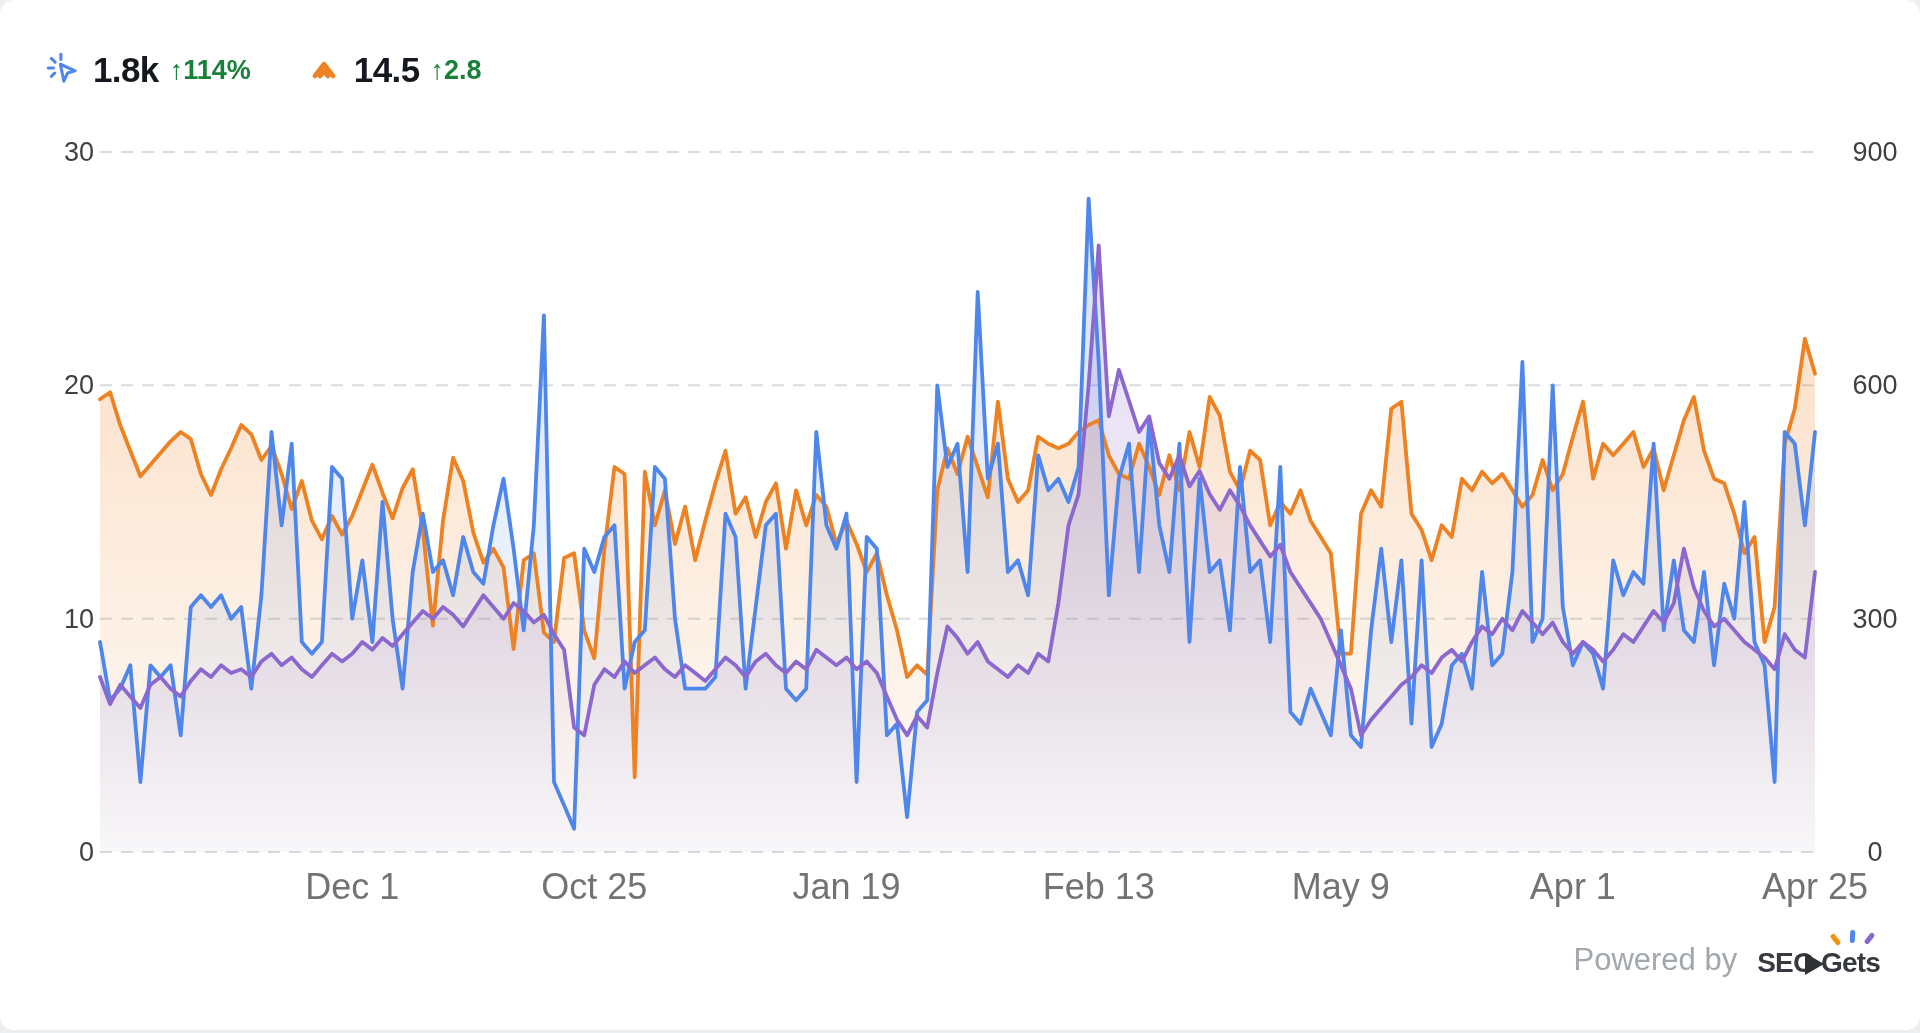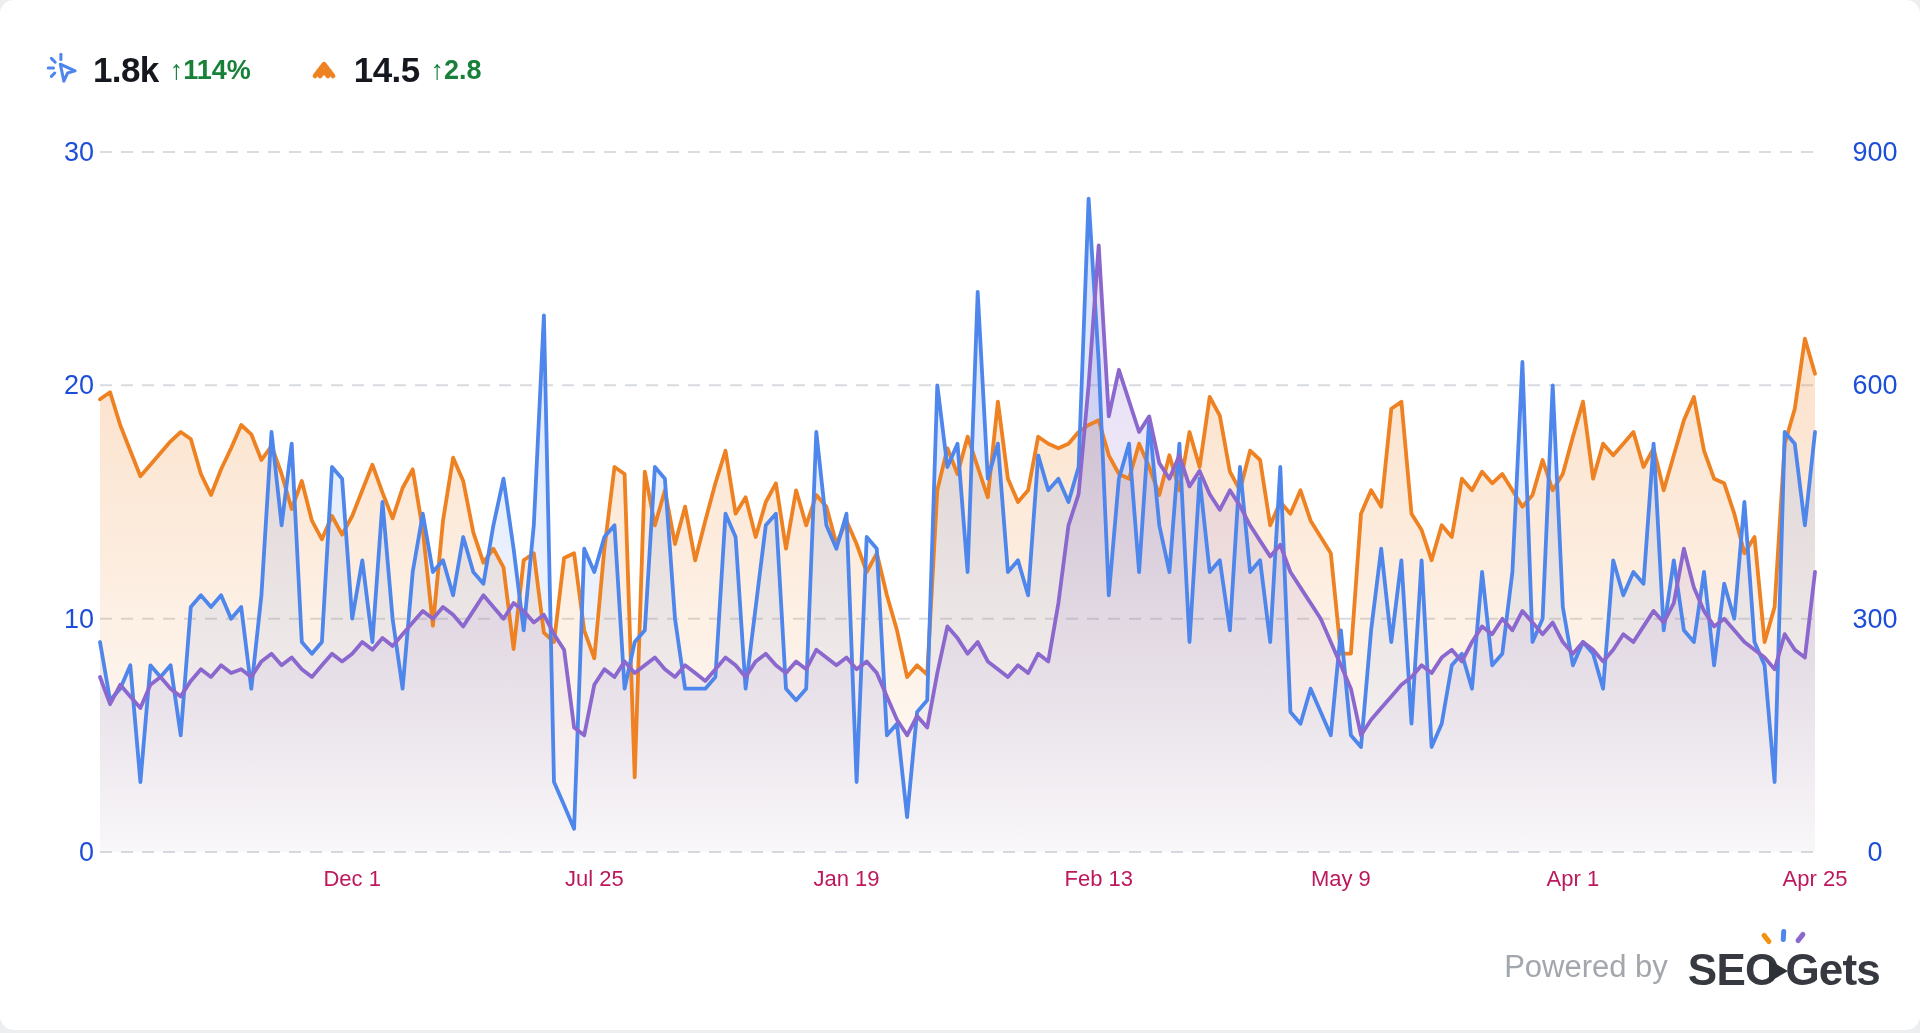--- a/index.html
+++ b/index.html
@@ -16,34 +16,34 @@
   
   .legend{
     position:absolute;top:50px;left:44px;
     display:flex;align-items:center;gap:54px;
   }
   .legend-item{display:flex;align-items:center;gap:11px;cursor:pointer;}
   .legend-icon{display:flex;align-items:center;justify-content:center;width:38px;height:38px;}
   .legend-value{font-size:35px;font-weight:700;color:#15181e;letter-spacing:-0.6px;line-height:1;}
   .legend-delta{font-size:27px;font-weight:600;color:#188038;line-height:1;padding-top:3px;}
   
-  .ytick{position:absolute;font-size:27px;color:#1d4ed8;line-height:32px;}
+  .ytick{position:absolute;font-size:27px;color:#404040;line-height:32px;}
   .ytick.left{left:18px;width:76px;text-align:right;}
   .ytick.right{left:1833px;width:84px;text-align:center;}
-  .xtick{position:absolute;top:866px;width:140px;text-align:center;font-size:22px;color:#be185d;}
+  .xtick{position:absolute;top:866px;width:140px;text-align:center;font-size:36px;color:#737373;}
   
   #chart-svg{position:absolute;left:100px;top:152px;overflow:visible;}
   
   .powered{
     position:absolute;top:942px;right:40px;
     display:flex;align-items:center;gap:20px;
   }
   .powered-label{font-size:31px;color:#a2a7ad;}
   .seogets{display:flex;align-items:center;position:relative;padding-top:6px;}
-  .seogets .brand{font-size:44px;font-weight:800;color:#36393f;letter-spacing:-0.8px;line-height:1;}
+  .seogets .brand{font-size:28px;font-weight:800;color:#36393f;letter-spacing:-0.8px;line-height:1;}
   .play-tri{
     width:0;height:0;display:inline-block;
     border-top:11px solid transparent;border-bottom:11px solid transparent;
     border-left:19px solid #2e3136;
     margin:2px -3px 0 -9px;position:relative;z-index:2;
   }
   .sparkles{position:absolute;top:-13px;left:74px;width:46px;height:16px;}
   .sparkle{position:absolute;width:5px;height:13px;border-radius:3px;}
   .sparkle.o{left:2px;top:3px;background:#f2920f;transform:rotate(-38deg);}
   .sparkle.b{left:19px;top:0;background:#4e86ec;transform:rotate(3deg);}
@@ -117,21 +117,21 @@
   <div id="axis-layer">
       <div class="ytick left" style="top: 836px;">0</div>
       <div class="ytick left" style="top: 602.667px;">10</div>
       <div class="ytick left" style="top: 369.333px;">20</div>
       <div class="ytick left" style="top: 136px;">30</div>
       <div class="ytick right" style="top: 836px;">0</div>
       <div class="ytick right" style="top: 602.667px;">300</div>
       <div class="ytick right" style="top: 369.333px;">600</div>
       <div class="ytick right" style="top: 136px;">900</div>
       <div class="xtick" style="left: 282.206px;">Dec 1</div>
-      <div class="xtick" style="left: 524.324px;">Jul 25</div>
+      <div class="xtick" style="left: 524.324px;">Oct 25</div>
       <div class="xtick" style="left: 776.529px;">Jan 19</div>
       <div class="xtick" style="left: 1028.74px;">Feb 13</div>
       <div class="xtick" style="left: 1270.85px;">May 9</div>
       <div class="xtick" style="left: 1502.88px;">Apr 1</div>
       <div class="xtick" style="left: 1745px;">Apr 25</div>
     </div>
 
   <div class="powered">
     <span class="powered-label">Powered by</span>
     <span class="seogets">

